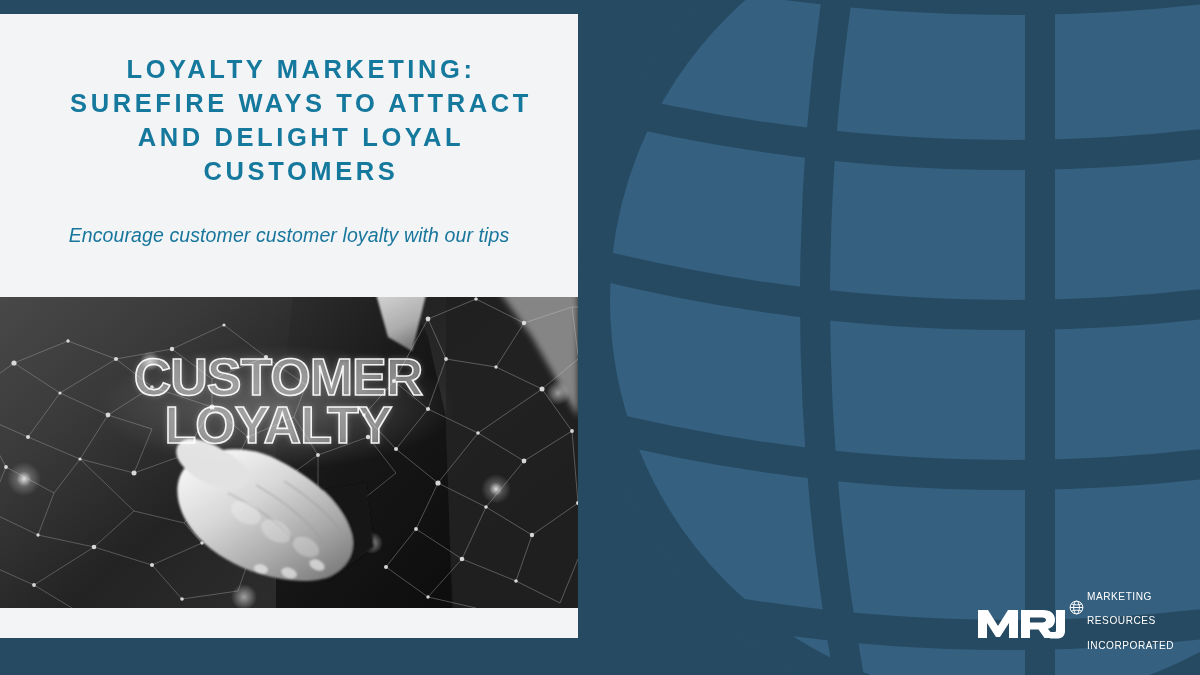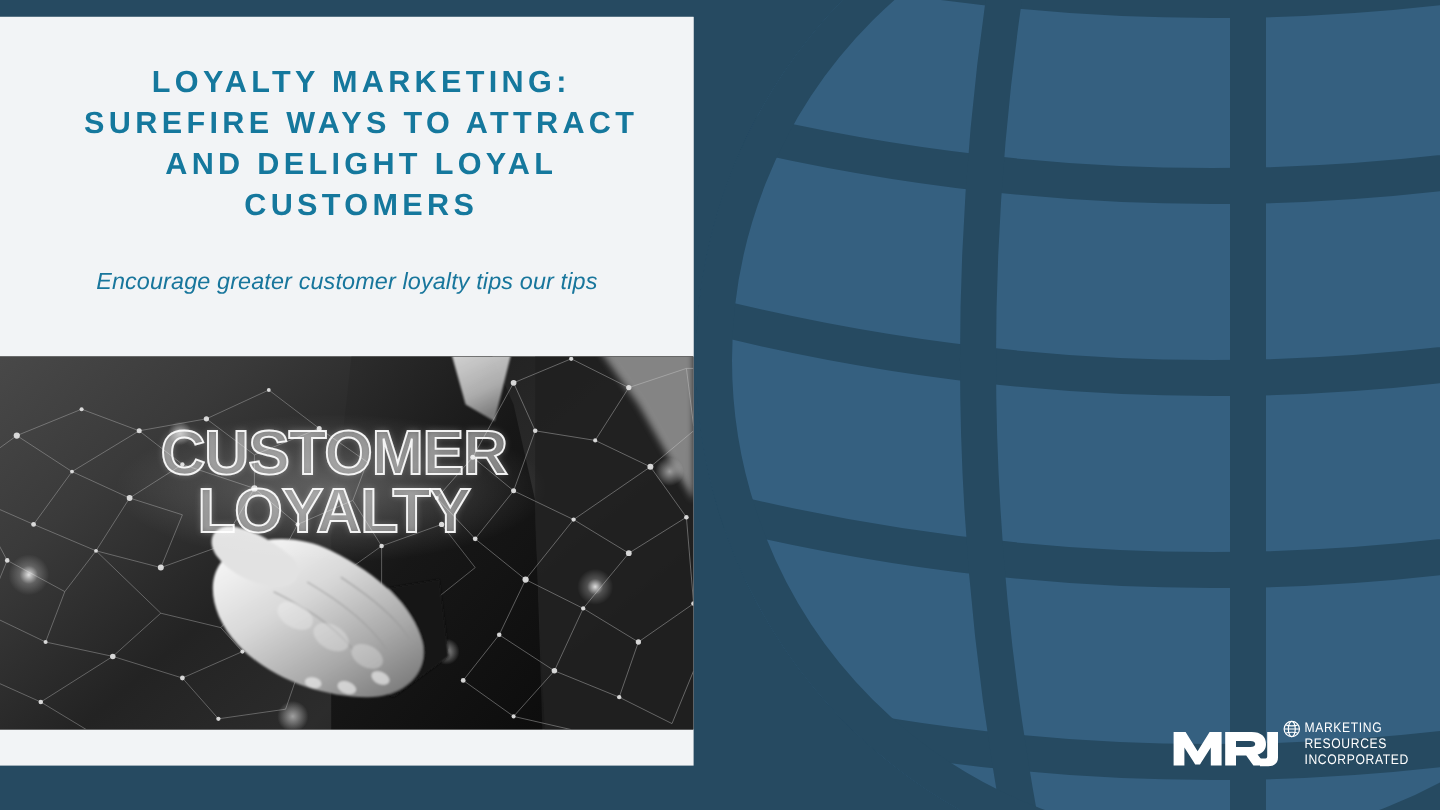--- a/index.html
+++ b/index.html
@@ -97,21 +97,21 @@
     display: flex;
     align-items: center;
     gap: 3px;
     height: 44px;
   }
   #logo-mark { display: block; }
   #logo-wordmark {
     display: flex;
     flex-direction: column;
     justify-content: center;
-    gap: 1px;
+    gap: 12px;
     padding-top: 1px;
   }
   .logo-word {
     color: #ffffff;
     font-family: "Liberation Sans", sans-serif;
     font-size: 11.5px;
     font-weight: normal;
     letter-spacing: 0.6px;
     line-height: 12.6px;
     transform: scaleX(0.88);
@@ -159,21 +159,21 @@
     </svg>
   </div>
 
   <div id="content-card">
 
     <div id="card-text-area">
       <h1 id="headline">LOYALTY MARKETING:
 SUREFIRE WAYS TO ATTRACT
 AND DELIGHT LOYAL
 CUSTOMERS</h1>
-      <p id="subhead">Encourage greater customer loyalty tips our tips</p>
+      <p id="subhead">Encourage customer customer loyalty with our tips</p>
     </div>
 
     <div id="photo-block">
       <svg id="photo-svg" viewBox="0 0 602 311" xmlns="http://www.w3.org/2000/svg" aria-hidden="true" preserveAspectRatio="xMidYMid slice">
         <defs>
           <linearGradient id="bgGrad" x1="0" y1="0" x2="1" y2="0.6">
             <stop offset="0%" stop-color="#4a4a4a"></stop>
             <stop offset="28%" stop-color="#3a3a3a"></stop>
             <stop offset="55%" stop-color="#232323"></stop>
             <stop offset="78%" stop-color="#2c2c2c"></stop>

